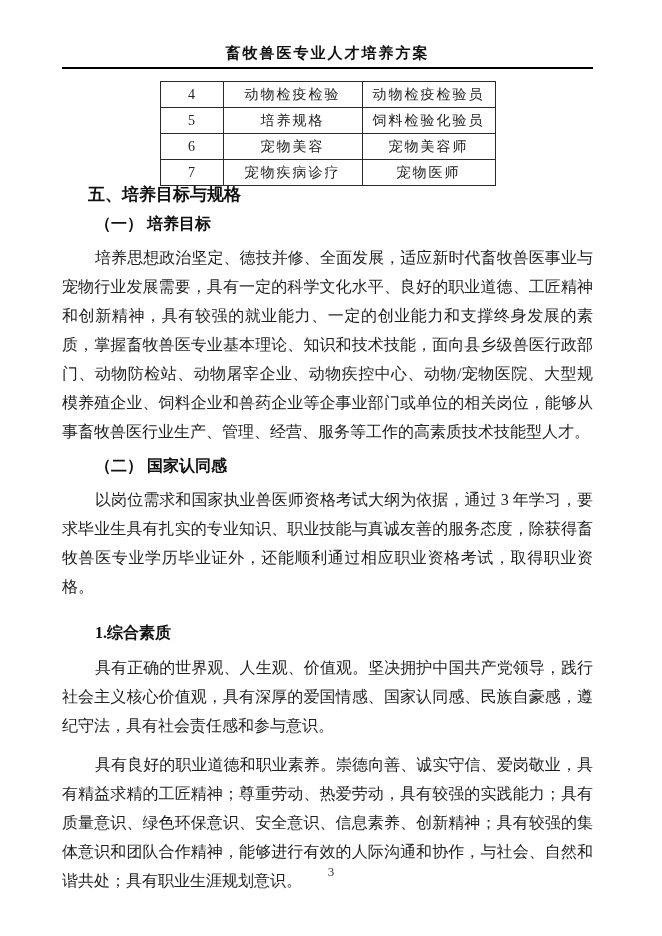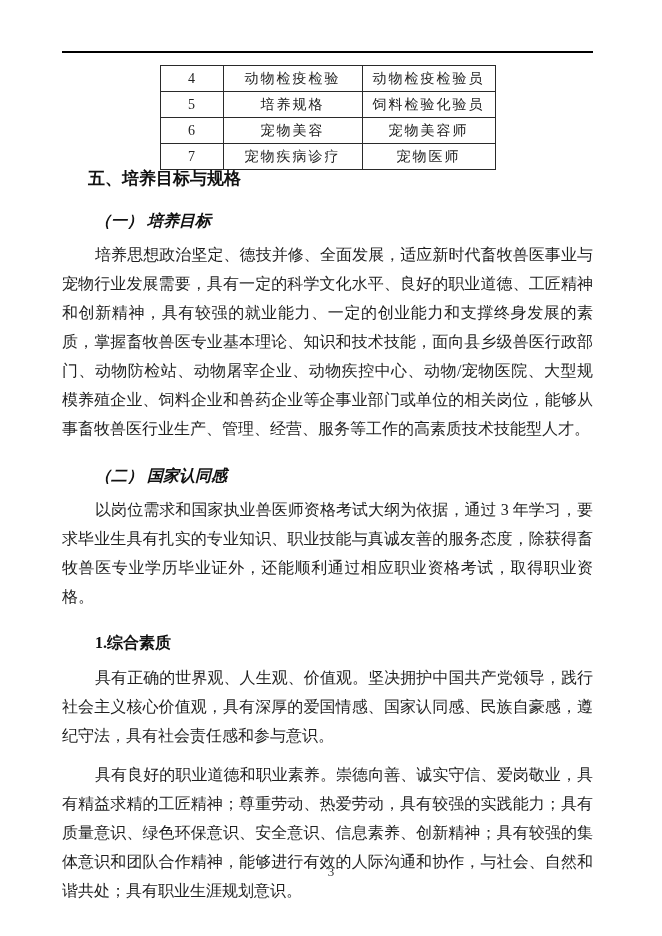--- a/index.html
+++ b/index.html
@@ -59,27 +59,26 @@
   .h-main {
     margin: 0 0 0 0;
     padding-left: 26px;
     font-family: "Liberation Sans", "DejaVu Sans", sans-serif;
     font-weight: bold;
     font-size: 17px;
     line-height: 18px;
     color: #111;
   }
   .h-sub {
-    margin: 24px 0 0 0;
+    margin: 11px 0 0 0;
     padding-left: 33px;
     font-weight: bold;
     font-size: 16px;
     line-height: 18px;
     color: #111;
-    font-style: italic;
   }
   .h-num {
     margin: 22px 0 0 0;
     padding-left: 33px;
     font-weight: bold;
     font-size: 16px;
     line-height: 20px;
     color: #111;
   }
   
@@ -101,20 +100,21 @@
     text-align: center;
     font-size: 13px;
     color: #333;
   }
 </style>
 </head>
 <body>
 
 <div class="page">
 
+  <div class="doc-header-title">畜牧兽医专业人才培养方案</div>
   <hr class="doc-header-rule">
 
   <table class="cert-table">
     <tbody>
       <tr>
         <td class="col-num">4</td>
         <td class="col-post">动物检疫检验</td>
         <td class="col-cert">动物检疫检验员</td>
       </tr>
       <tr>

